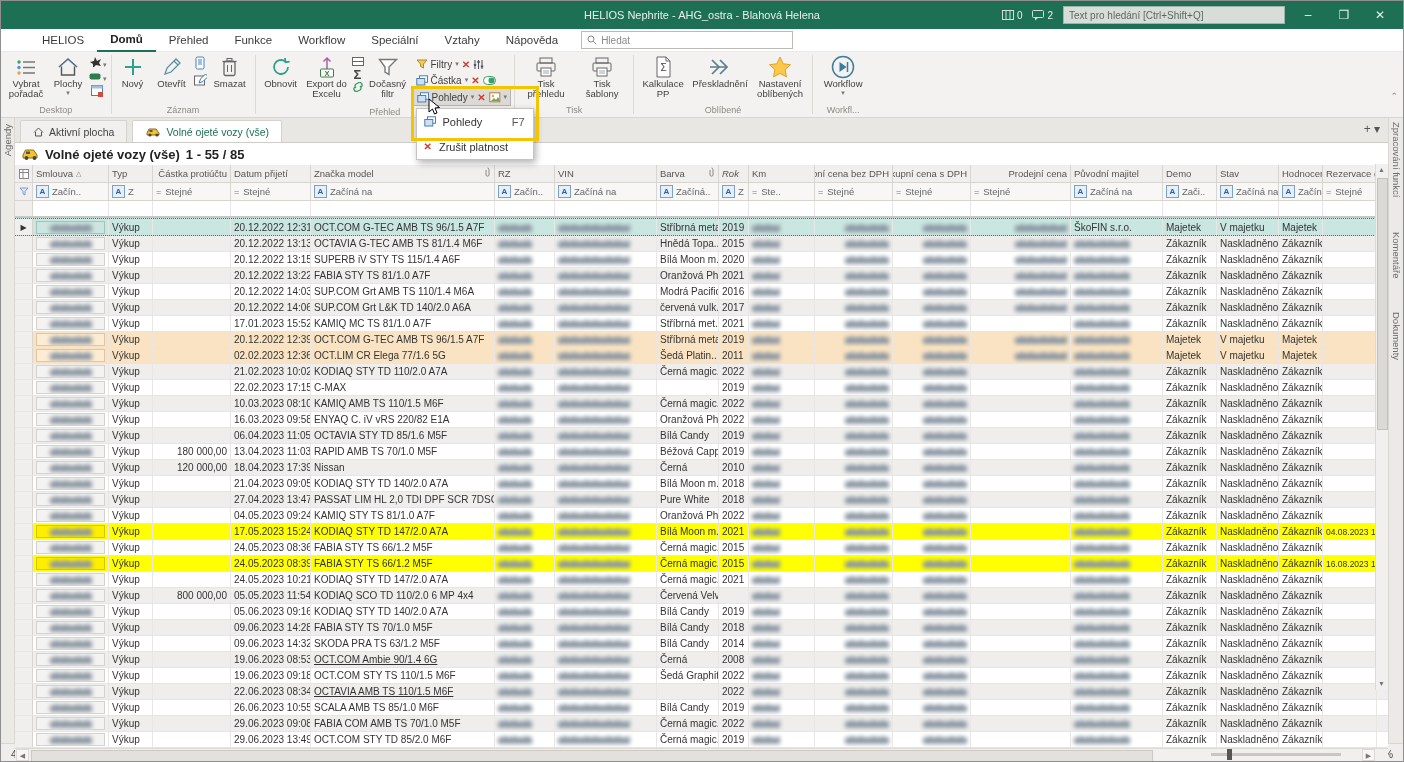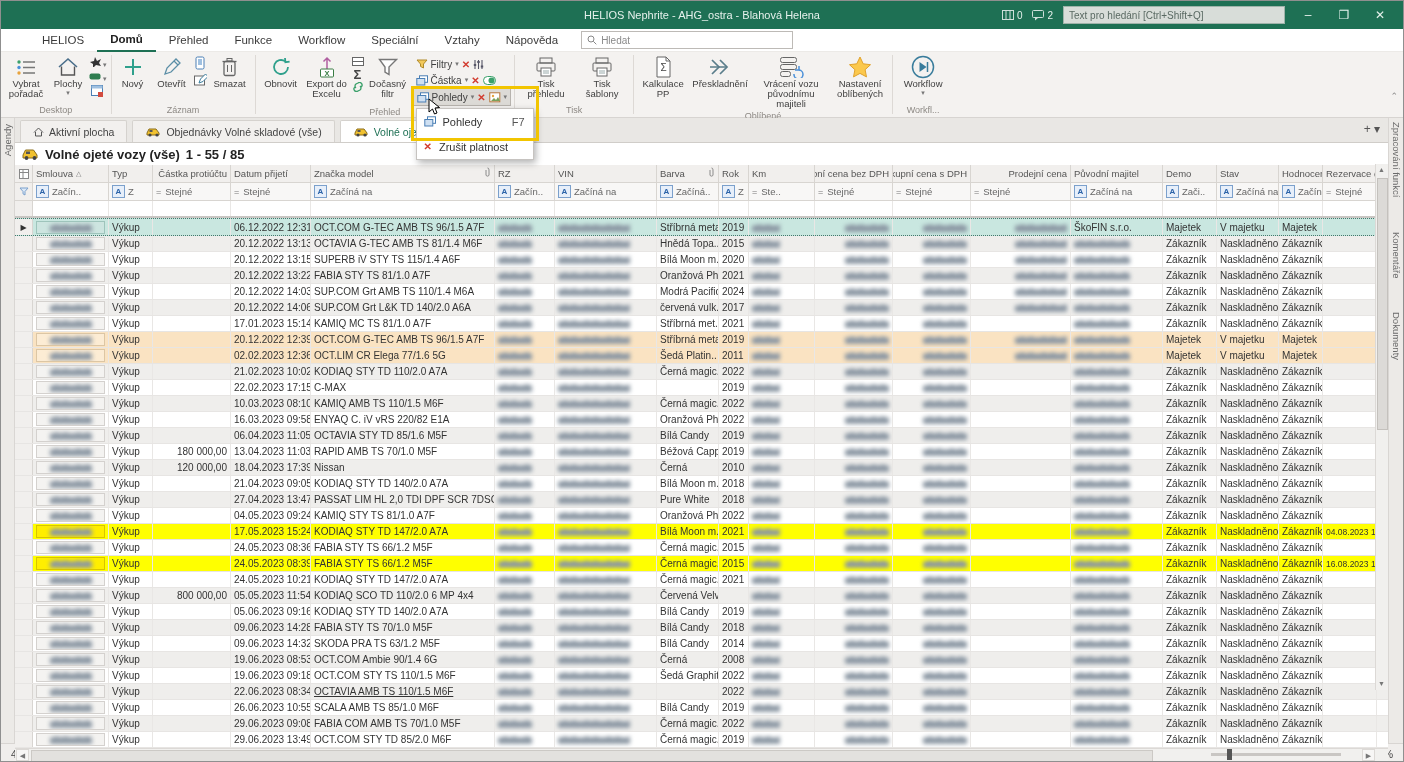--- a/index.html
+++ b/index.html
@@ -367,32 +367,20 @@
         </div>
         <div class="bigbtn" style="width:58px">
           <span class="ic">
               <svg width="24" height="20">
                 <path d="M4 3l7 7-7 7M12 3l7 7-7 7" fill="none" stroke="#5a7d8a" stroke-width="1.7"></path>
                 <line x1="2" y1="10" x2="18" y2="10" stroke="#5a7d8a" stroke-width="1.5"></line>
               </svg>
             </span>
           <span>Přeskladnění</span>
         </div>
-        <div class="bigbtn" style="width:76px">
-          <span class="ic">
-              <svg width="25" height="22">
-                <rect x="1.5" y="1.5" width="16" height="5" rx="2" fill="none" stroke="#666"></rect>
-                <rect x="1.5" y="8.5" width="16" height="5" rx="2" fill="none" stroke="#666"></rect>
-                <rect x="1.5" y="15.5" width="10" height="5" rx="2" fill="none" stroke="#666"></rect>
-                <path d="M15 18a4.5 4.5 0 1 0 5 -4" fill="none" stroke="#4a90d9" stroke-width="1.5"></path>
-                <path d="M20 10v4h-4" fill="none" stroke="#4a90d9" stroke-width="1.5"></path>
-              </svg>
-            </span>
-          <span>Vrácení vozu původnímu majiteli</span>
-        </div>
         <div class="bigbtn" style="width:54px">
           <span class="ic">
               <svg width="24" height="22">
                 <path d="M12 1l3.2 6.8 7.3.9-5.4 5 1.4 7.2L12 17.4 5.5 20.9l1.4-7.2-5.4-5 7.3-.9Z" fill="#fbc84c" stroke="#e0a22e"></path>
               </svg>
             </span>
           <span>Nastavení oblíbených</span>
         </div>
       </div>
       <div class="glabel">Oblíbené</div>
@@ -425,29 +413,20 @@
 
     <div class="ws-center">
 
       <div class="tabstrip">
         <div class="tab">
           <svg width="11" height="10">
               <path d="M1 5.5L5.5 1 10 5.5" fill="none" stroke="#555"></path>
               <path d="M2.5 5v4h6V5" fill="none" stroke="#555"></path>
             </svg>
           <span>Aktivní plocha</span>
-        </div>
-        <div class="tab">
-          <svg width="16" height="10">
-              <path d="M2 8V6l2-4h7l3 4v2z" fill="#f2c230" stroke="#8a6d1a"></path>
-              <rect x="4.5" y="3" width="3" height="2" fill="#555"></rect>
-              <circle cx="5" cy="8" r="1.6" fill="#444"></circle>
-              <circle cx="12" cy="8" r="1.6" fill="#444"></circle>
-            </svg>
-          <span>Objednávky Volné skladové (vše)</span>
         </div>
         <div class="tab active">
           <svg width="16" height="10">
               <path d="M2 8V6l2-4h7l3 4v2z" fill="#f2c230" stroke="#8a6d1a"></path>
               <rect x="4.5" y="3" width="3" height="2" fill="#555"></rect>
               <circle cx="5" cy="8" r="1.6" fill="#444"></circle>
               <circle cx="12" cy="8" r="1.6" fill="#444"></circle>
             </svg>
           <span>Volné ojeté vozy (vše)</span>
         </div>
@@ -498,21 +477,21 @@
             </div>
             <div class="cell" style="width: 102px;">
               <span>VIN</span>
             </div>
             <div class="cell" style="width: 62px;">
               <span>Barva</span>
               <span style="margin-left: auto;"><svg width="7" height="11">
                   <path d="M3.5 1C5 1 5 2.5 5 4v4c0 1.5-3 1.5-3 0V3" stroke="#8a8a8a" fill="none"></path>
                 </svg></span>
             </div>
-            <div class="cell" style="width: 30px;">
+            <div class="cell" style="width: 30px; font-style: italic;">
               <span>Rok</span>
             </div>
             <div class="cell" style="width: 66px;">
               <span>Km</span>
             </div>
             <div class="cell right" style="width: 78px;">
               <span>nákupní cena bez DPH</span>
             </div>
             <div class="cell right" style="width: 78px;">
               <span>Nákupní cena s DPH</span>
@@ -585,21 +564,21 @@
         <div id="grows">
             <div class="row sel">
               <div class="cell marker" style="width: 18px;">▶</div>
               <div class="cell" style="width: 76px;">
                 <div class="smbox">
                   <span class="rd" style="width: 42px;">▆▇▆▇▆▆▇▆▇▆▆</span>
                 </div>
               </div>
               <div class="cell" style="width: 44px;">Výkup</div>
               <div class="cell right" style="width: 78px;"></div>
-              <div class="cell" style="width: 80px;">06.12.2022 12:31</div>
+              <div class="cell" style="width: 80px;">20.12.2022 12:31</div>
               <div class="cell" style="width: 184px;">OCT.COM G-TEC AMB TS 96/1.5 A7F</div>
               <div class="cell" style="width: 60px;">
                 <span class="rd" style="width: 34px;">▆▇▆▇▆▆▇▆▇</span>
               </div>
               <div class="cell" style="width: 102px;">
                 <span class="rd" style="width: 72px;">▆▇▆▇▆▆▇▆▇▆▆▇▆▇▆▆▇▆</span>
               </div>
               <div class="cell" style="width: 62px;">Stříbrná meta..</div>
               <div class="cell" style="width: 30px;">2019</div>
               <div class="cell" style="width: 66px;">
@@ -748,21 +727,21 @@
               <div class="cell right" style="width: 78px;"></div>
               <div class="cell" style="width: 80px;">20.12.2022 14:03</div>
               <div class="cell" style="width: 184px;">SUP.COM Grt AMB TS 110/1.4 M6A</div>
               <div class="cell" style="width: 60px;">
                 <span class="rd" style="width: 34px;">▆▇▆▇▆▆▇▆▇</span>
               </div>
               <div class="cell" style="width: 102px;">
                 <span class="rd" style="width: 72px;">▆▇▆▇▆▆▇▆▇▆▆▇▆▇▆▆▇▆</span>
               </div>
               <div class="cell" style="width: 62px;">Modrá Pacific</div>
-              <div class="cell" style="width: 30px;">2024</div>
+              <div class="cell" style="width: 30px;">2016</div>
               <div class="cell" style="width: 66px;">
                 <span class="rd" style="width: 28px;">▆▇▆▇▆▆▇</span>
               </div>
               <div class="cell right" style="width: 78px;">
                 <span class="rd" style="width: 44px;">▆▇▆▇▆▆▇▆▇▆▆</span>
               </div>
               <div class="cell right" style="width: 78px;">
                 <span class="rd" style="width: 44px;">▆▇▆▇▆▆▇▆▇▆▆</span>
               </div>
               <div class="cell right" style="width: 100px;">
@@ -817,21 +796,21 @@
             </div>
             <div class="row">
               <div class="cell marker" style="width: 18px;"></div>
               <div class="cell" style="width: 76px;">
                 <div class="smbox">
                   <span class="rd" style="width: 42px;">▆▇▆▇▆▆▇▆▇▆▆</span>
                 </div>
               </div>
               <div class="cell" style="width: 44px;">Výkup</div>
               <div class="cell right" style="width: 78px;"></div>
-              <div class="cell" style="width: 80px;">17.01.2023 15:14</div>
+              <div class="cell" style="width: 80px;">17.01.2023 15:52</div>
               <div class="cell" style="width: 184px;">KAMIQ MC TS 81/1.0 A7F</div>
               <div class="cell" style="width: 60px;">
                 <span class="rd" style="width: 34px;">▆▇▆▇▆▆▇▆▇</span>
               </div>
               <div class="cell" style="width: 102px;">
                 <span class="rd" style="width: 72px;">▆▇▆▇▆▆▇▆▇▆▆▇▆▇▆▆▇▆</span>
               </div>
               <div class="cell" style="width: 62px;">Stříbrná met..</div>
               <div class="cell" style="width: 30px;">2021</div>
               <div class="cell" style="width: 66px;">
@@ -1599,21 +1578,21 @@
             <div class="row alt">
               <div class="cell marker" style="width: 18px;"></div>
               <div class="cell" style="width: 76px;">
                 <div class="smbox">
                   <span class="rd" style="width: 42px;">▆▇▆▇▆▆▇▆▇▆▆</span>
                 </div>
               </div>
               <div class="cell" style="width: 44px;">Výkup</div>
               <div class="cell right" style="width: 78px;"></div>
               <div class="cell" style="width: 80px;">19.06.2023 08:53</div>
-              <div class="cell" style="width: 184px;">OCT.COM    Ambie    90/1.4  6G</div>
+              <div class="cell" style="width: 184px; text-decoration: underline;">OCT.COM    Ambie    90/1.4  6G</div>
               <div class="cell" style="width: 60px;">
                 <span class="rd" style="width: 34px;">▆▇▆▇▆▆▇▆▇</span>
               </div>
               <div class="cell" style="width: 102px;">
                 <span class="rd" style="width: 72px;">▆▇▆▇▆▆▇▆▇▆▆▇▆▇▆▆▇▆</span>
               </div>
               <div class="cell" style="width: 62px;">Černá</div>
               <div class="cell" style="width: 30px;">2008</div>
               <div class="cell" style="width: 66px;">
                 <span class="rd" style="width: 28px;">▆▇▆▇▆▆▇</span>

